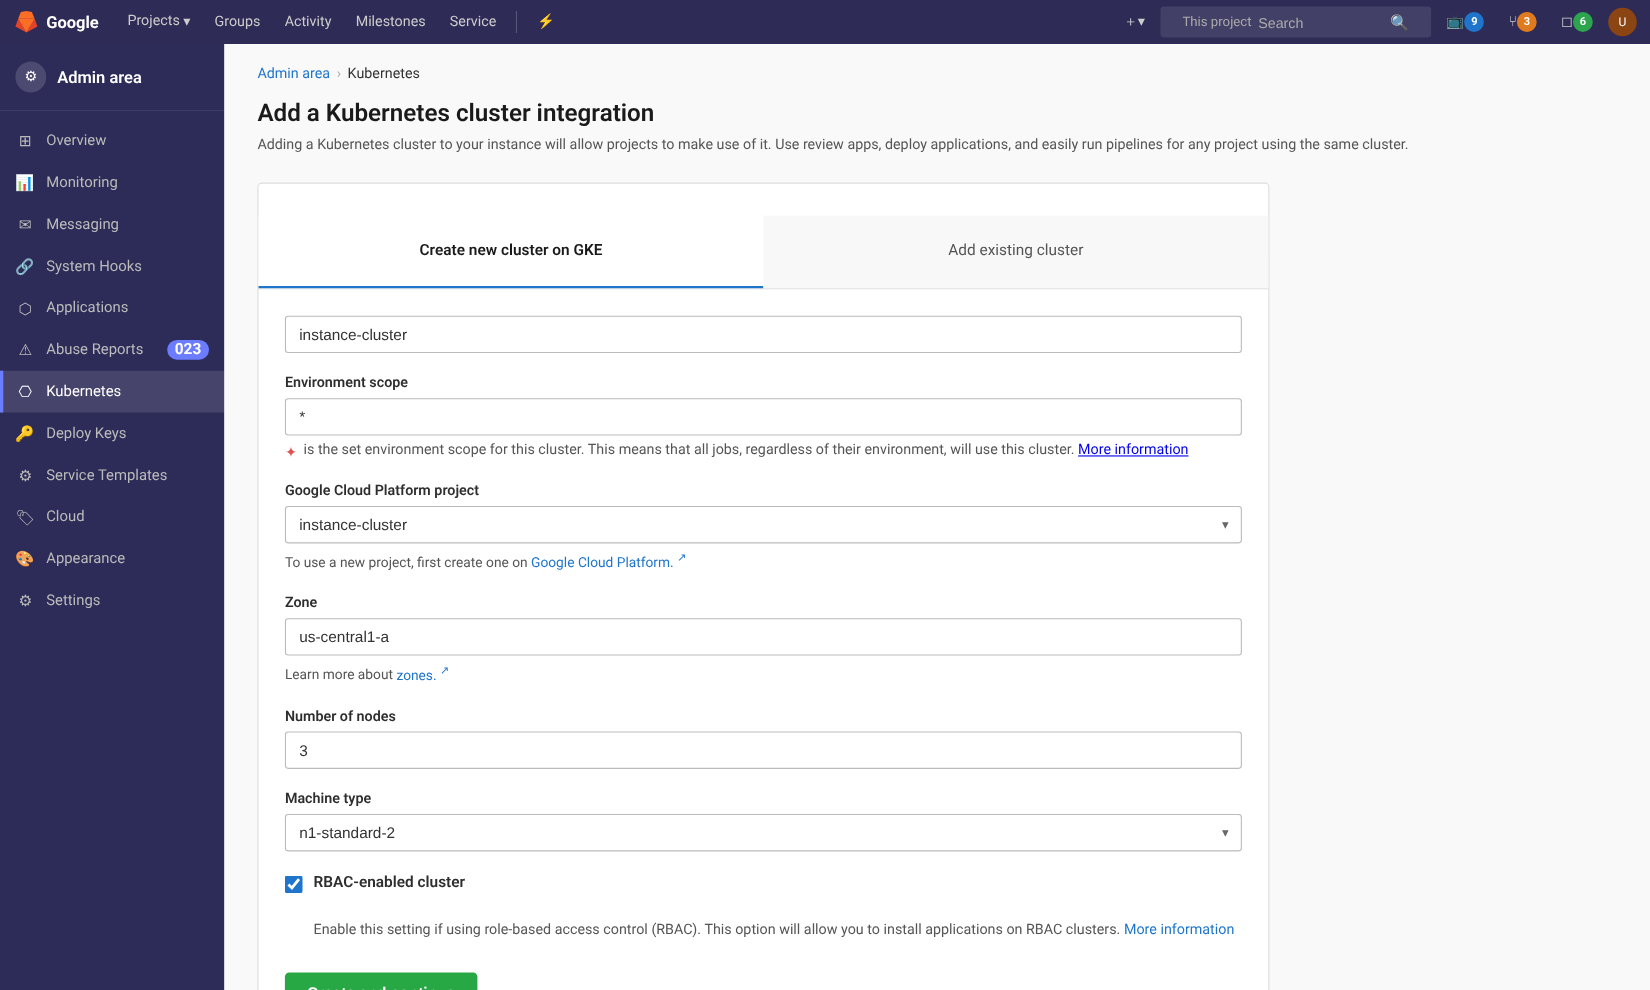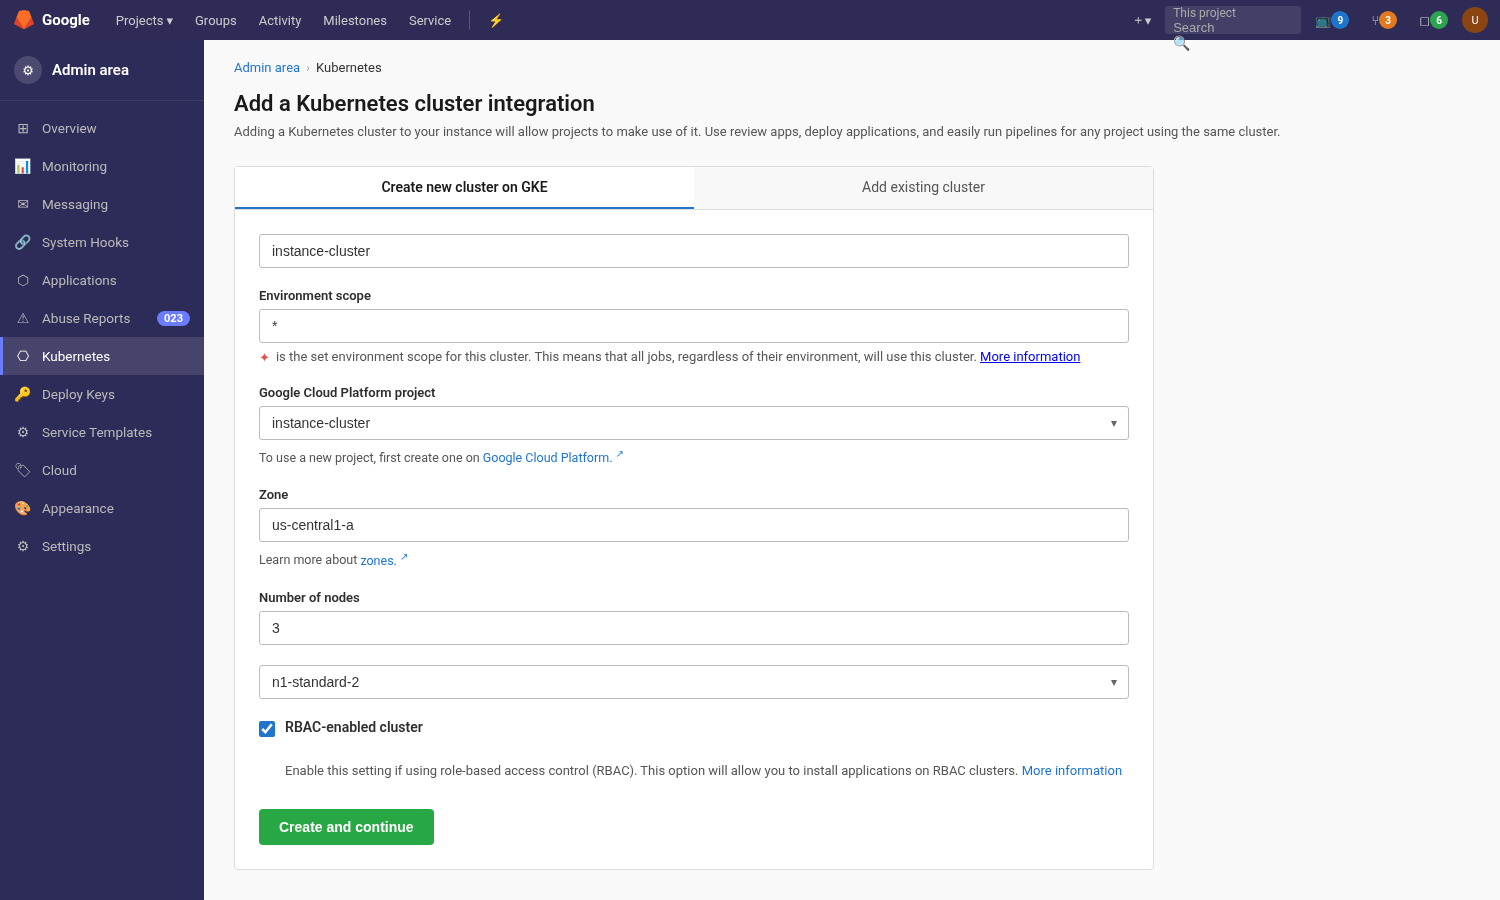--- a/index.html
+++ b/index.html
@@ -50,26 +50,25 @@
       background: rgba(255,255,255,0.2);
       margin: 0 6px;
     }
     .nav-right {
       display: flex;
       align-items: center;
       gap: 6px;
     }
     .nav-search-container {
       display: flex;
-      align-items: flex-start;
+      align-items: center;
       background: rgba(255,255,255,0.1);
       border-radius: 3px;
-      padding: 0 8px;
+      padding: 0 20px;
       height: 28px;
-      flex-direction: column;
     }
     .nav-search-scope {
       color: #aaa;
       font-size: 12px;
       margin-right: 6px;
       white-space: nowrap;
     }
     .nav-search-input {
       background: transparent;
       border: none;
@@ -175,21 +174,21 @@
       display: flex; align-items: center; justify-content: center;
       font-size: 14px;
       flex-shrink: 0;
     }
     .sidebar-badge {
       margin-left: auto;
       background: #6b7cff;
       color: #fff;
       border-radius: 9px;
       padding: 1px 7px;
-      font-size: 11px;
+      font-size: 14px;
       font-weight: bold;
     }
 
     
     .main-content {
       flex: 1;
       background: #f9f9f9;
       padding: 20px 30px;
       overflow-y: auto;
     }
@@ -232,28 +231,29 @@
       border-radius: 4px;
       max-width: 920px;
     }
 
     
     .form-tabs {
       display: flex;
       border-bottom: 1px solid #ddd;
     }
     .form-tab {
-      padding: 12px 24px;
+      padding: 24px 24px;
       font-size: 14px;
       cursor: pointer;
       color: #555;
       border-bottom: 2px solid transparent;
       flex: 1;
       text-align: center;
       background: #f8f8f8;
+      margin-top: 29px;
     }
     .form-tab.active {
       background: #fff;
       color: #1a1a1a;
       font-weight: 600;
       border-bottom: 2px solid #1f75cb;
     }
 
     
     .form-body {
@@ -558,20 +558,21 @@
         </div>
 
         
         <div class="form-group">
           <label class="form-label">Number of nodes</label>
           <input class="form-input" type="text" value="3" style="">
         </div>
 
         
         <div class="form-group">
+          <label class="form-label">Machine type</label>
           <div class="form-select-wrapper">
             <select class="form-select">
               <option>n1-standard-2</option>
             </select>
             <span class="select-arrow">▾</span>
           </div>
         </div>
 
         
         <div class="form-group">

